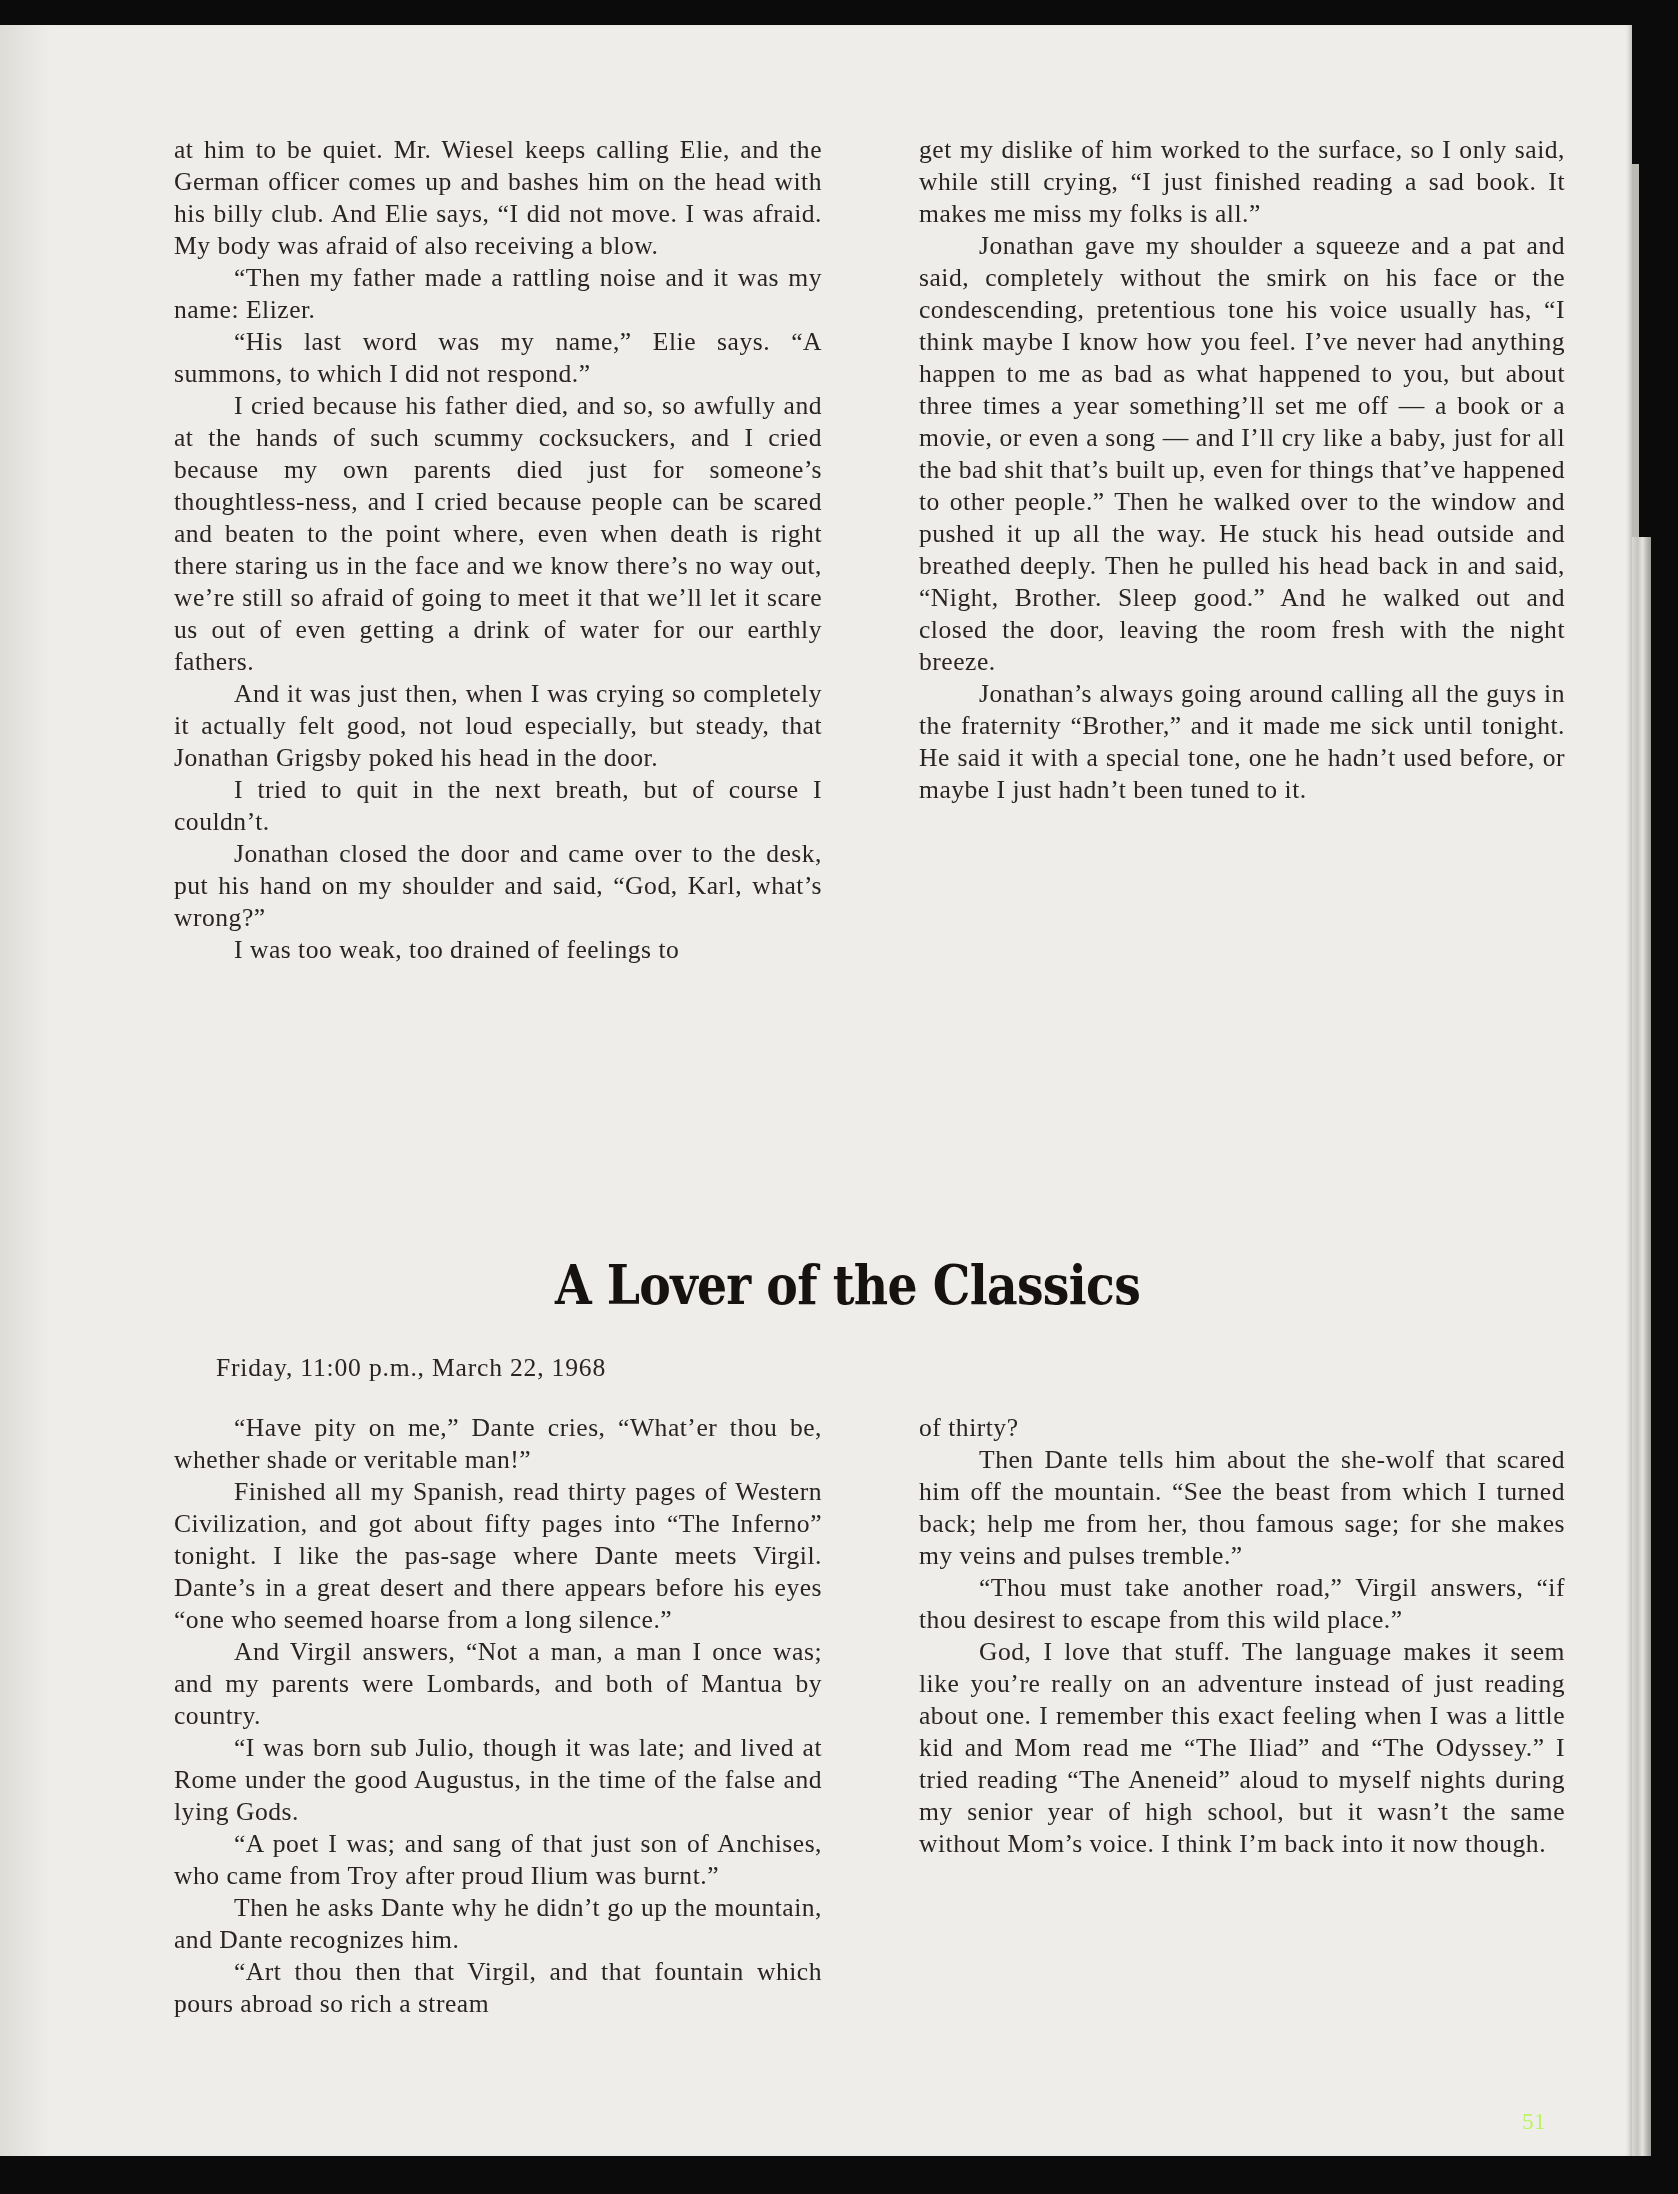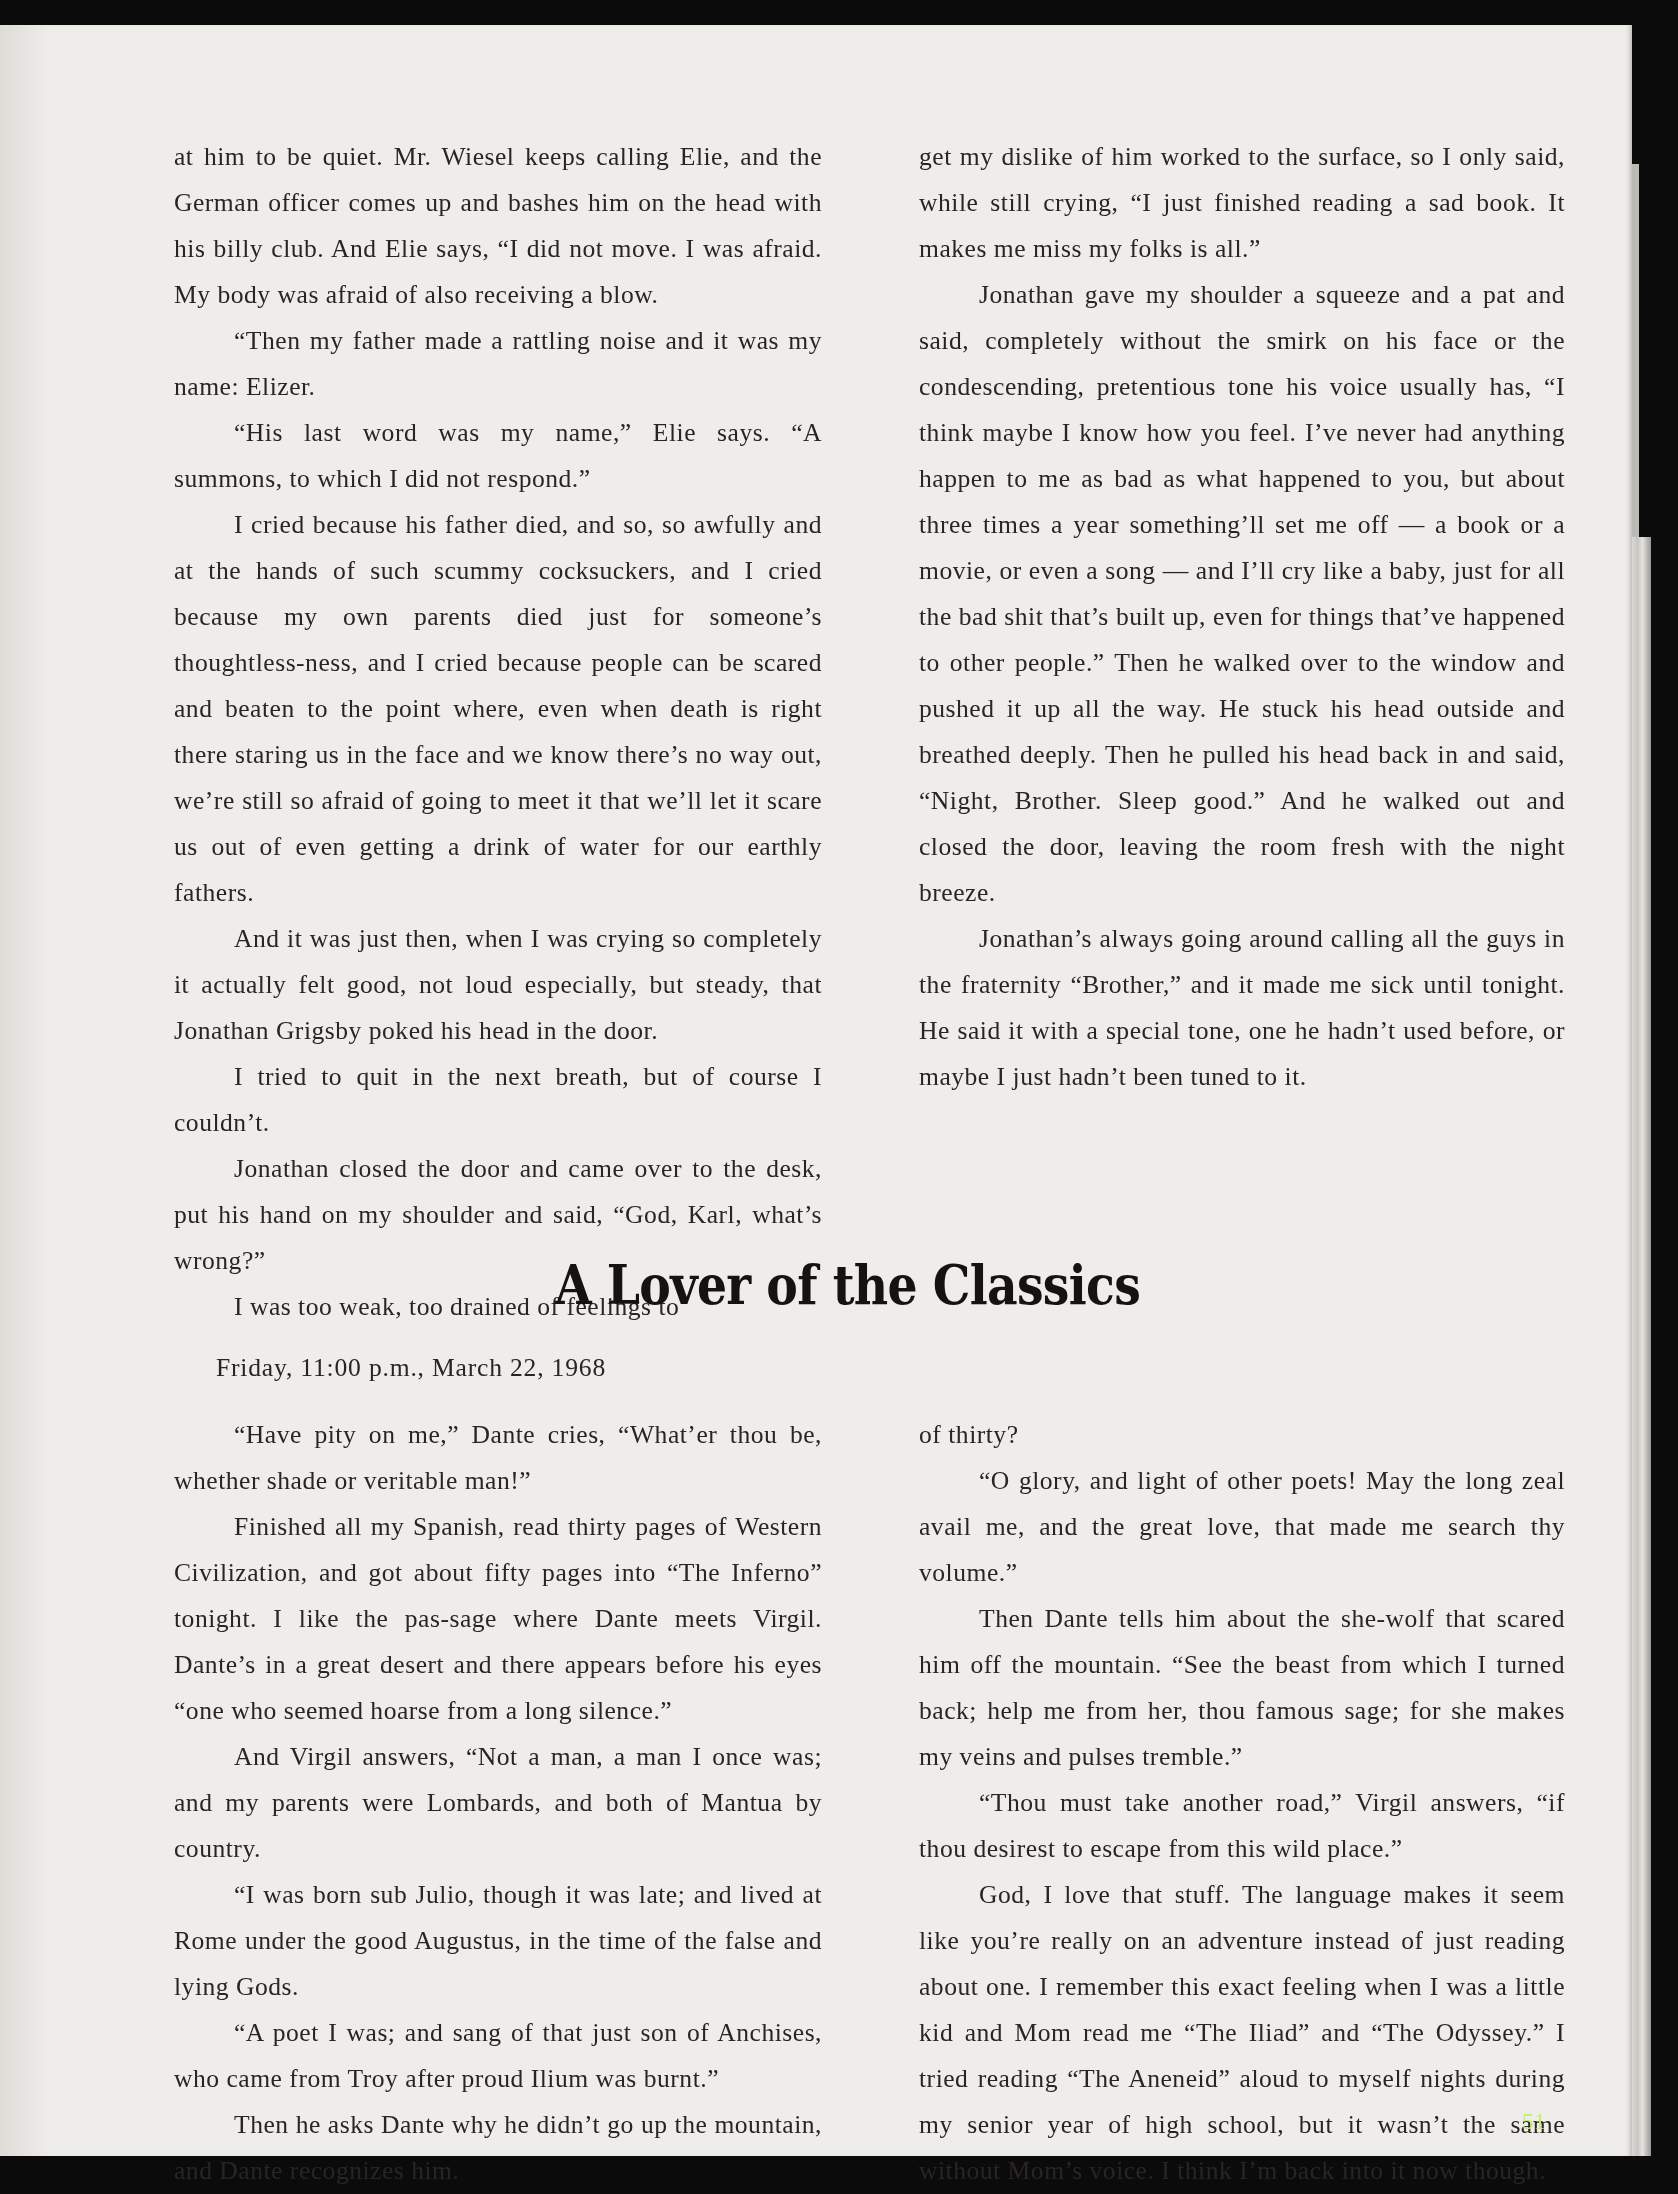--- a/index.html
+++ b/index.html
@@ -31,21 +31,21 @@
   }
   .spine-shade {
     position: absolute;
     left: 0; top: 25px; width: 50px; height: 2131px;
     background: linear-gradient(to right, #dedcd7, #eeedea);
   }
   .col {
     position: absolute;
     color: #2a2524;
     font-size: 25.6px;
-    line-height: 46px;
+    line-height: 32px;
     text-align: justify;
     text-justify: inter-word;
     font-family: "Liberation Serif", "DejaVu Serif", serif;
     letter-spacing: 0.5px;
   }
   .col p { margin: 0; text-indent: 60px; }
   .col p.noindent { text-indent: 0; }
   .col-top-left  { left: 174px;  top: 134px; width: 648px; }
   .col-top-right { left: 919px; top: 134px; width: 646px; }
   .col-bot-left  { left: 174px;  top: 1412px; width: 648px; }
@@ -109,20 +109,19 @@
     <p>“Have pity on me,” Dante cries, “What’er thou be, whether shade or veritable man!”</p>
     <p>Finished all my Spanish, read thirty pages of Western Civilization, and got about fifty pages into “The Inferno” tonight. I like the pas-sage where Dante meets Virgil. Dante’s in a great desert and there appears before his eyes “one who seemed hoarse from a long silence.”</p>
     <p>And Virgil answers, “Not a man, a man I once was; and my parents were Lombards, and both of Mantua by country.</p>
     <p>“I was born sub Julio, though it was late; and lived at Rome under the good Augustus, in the time of the false and lying Gods.</p>
     <p>“A poet I was; and sang of that just son of Anchises, who came from Troy after proud Ilium was burnt.”</p>
     <p>Then he asks Dante why he didn’t go up the mountain, and Dante recognizes him.</p>
     <p>“Art thou then that Virgil, and that fountain which pours abroad so rich a stream</p>
   </div>
 <div class="col col-bot-right">
     <p class="noindent">of thirty?</p>
-    <p>“O glory, and light of other poets! May the long zeal avail me, and the great love, that made me search thy volume.”</p>
     <p>Then Dante tells him about the she-wolf that scared him off the mountain. “See the beast from which I turned back; help me from her, thou famous sage; for she makes my veins and pulses tremble.”</p>
     <p>“Thou must take another road,” Virgil answers, “if thou desirest to escape from this wild place.”</p>
     <p>God, I love that stuff. The language makes it seem like you’re really on an adventure instead of just reading about one. I remember this exact feeling when I was a little kid and Mom read me “The Iliad” and “The Odyssey.” I tried reading “The Aneneid” aloud to myself nights during my senior year of high school, but it wasn’t the same without Mom’s voice. I think I’m back into it now though.</p>
   </div>
 
 <div class="page-number">51</div>
 
 
 </body></html>

